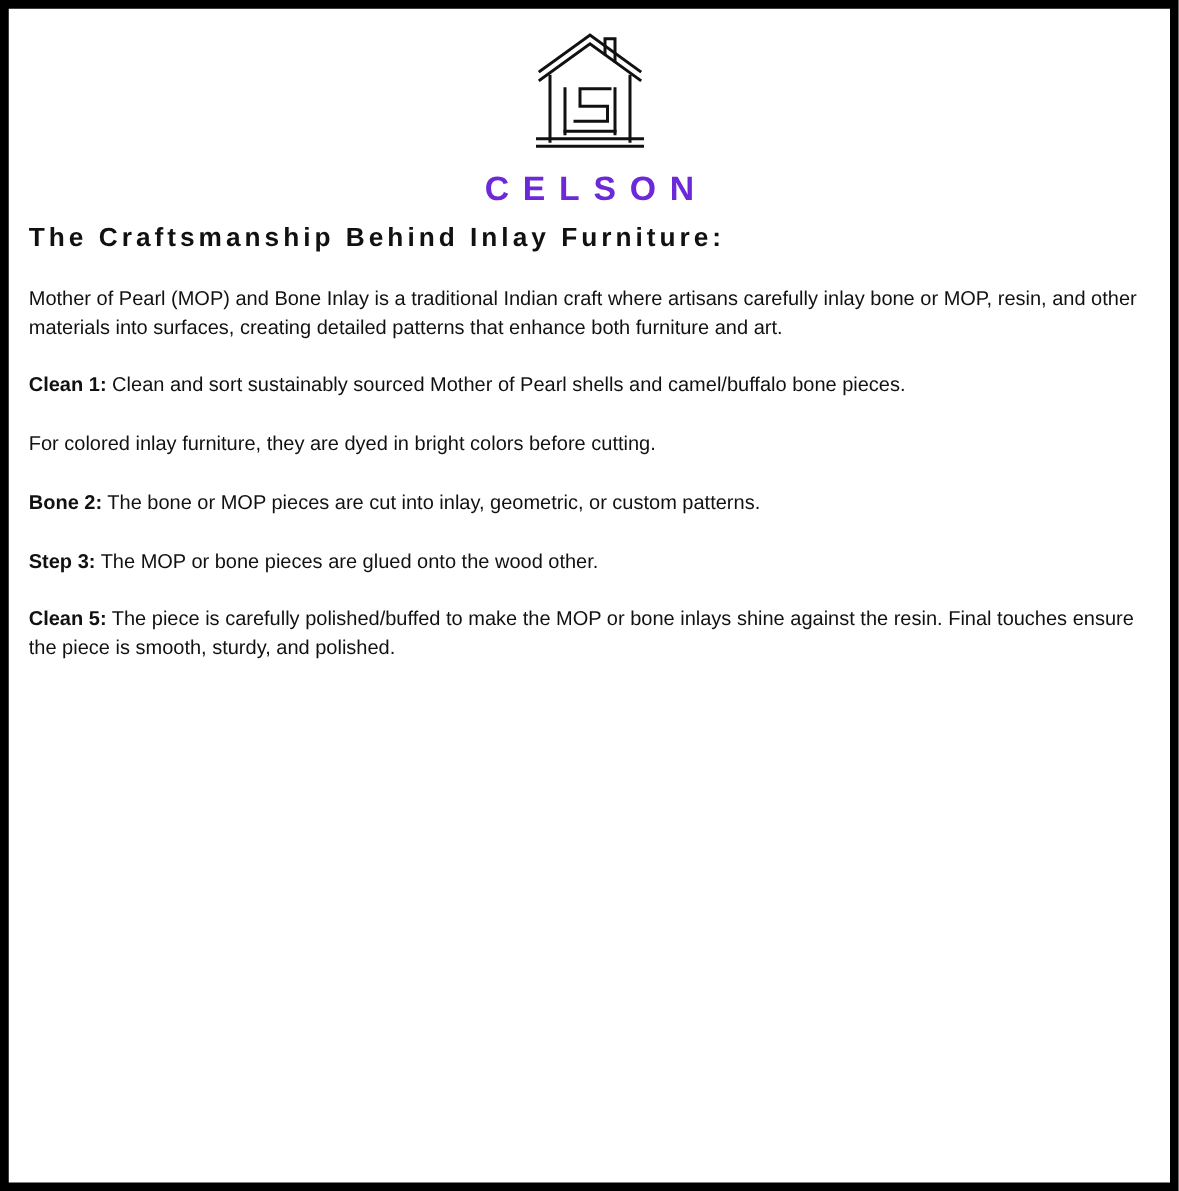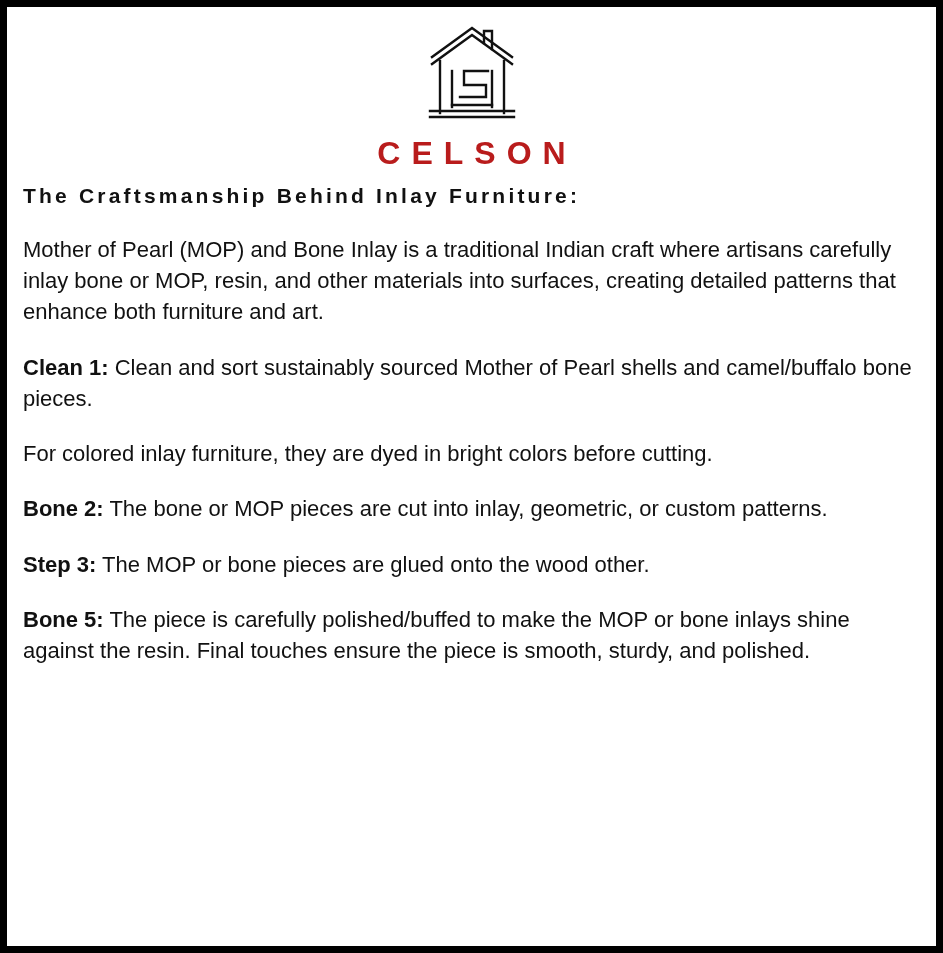--- a/index.html
+++ b/index.html
@@ -31,37 +31,37 @@
   .logo-block {
     text-align: center;
     padding-top: 4px;
   }
   .logo-mark {
     display: block;
     margin: 0 auto;
   }
   .brand {
     margin-top: 10px;
-    font-size: 32px;
+    font-size: 27px;
     font-weight: 700;
     letter-spacing: 11px;
     text-indent: 11px;
-    color: #b91c1c;
+    color: #6d28d9;
     font-family: "Liberation Sans", sans-serif;
   }
   .headline {
     margin-top: 12px;
     font-size: 21px;
     font-weight: 700;
     letter-spacing: 3.2px;
     color: #111111;
   }
   .body-text {
     margin-top: 26px;
-    font-size: 22px;
+    font-size: 16px;
     line-height: 1.42;
     color: #111111;
   }
   .para {
     margin: 0 0 24px 0;
   }
   .para:last-child {
     margin-bottom: 0;
   }
   .step-label {
@@ -96,17 +96,17 @@
     </div>
 
     <div class="headline">The Craftsmanship Behind Inlay Furniture:</div>
 
     <div class="body-text">
       <p class="para"><span>Mother of Pearl (MOP) and Bone Inlay is a traditional Indian craft where artisans carefully inlay bone or MOP, resin, and other materials into surfaces, creating detailed patterns that enhance both furniture and art.</span></p>
       <p class="para"><span class="step-label">Clean 1:</span><span> Clean and sort sustainably sourced Mother of Pearl shells and camel/buffalo bone pieces.</span></p>
       <p class="para"><span>For colored inlay furniture, they are dyed in bright colors before cutting.</span></p>
       <p class="para"><span class="step-label">Bone 2:</span><span> The bone or MOP pieces are cut into inlay, geometric, or custom patterns.</span></p>
       <p class="para"><span class="step-label">Step 3:</span><span> The MOP or bone pieces are glued onto the wood other.</span></p>
-      <p class="para"><span class="step-label">Bone 5:</span><span> The piece is carefully polished/buffed to make the MOP or bone inlays shine against the resin. Final touches ensure the piece is smooth, sturdy, and polished.</span></p>
+      <p class="para"><span class="step-label">Clean 5:</span><span> The piece is carefully polished/buffed to make the MOP or bone inlays shine against the resin. Final touches ensure the piece is smooth, sturdy, and polished.</span></p>
     </div>
 
   </div>
 </div>
 
 </body></html>

